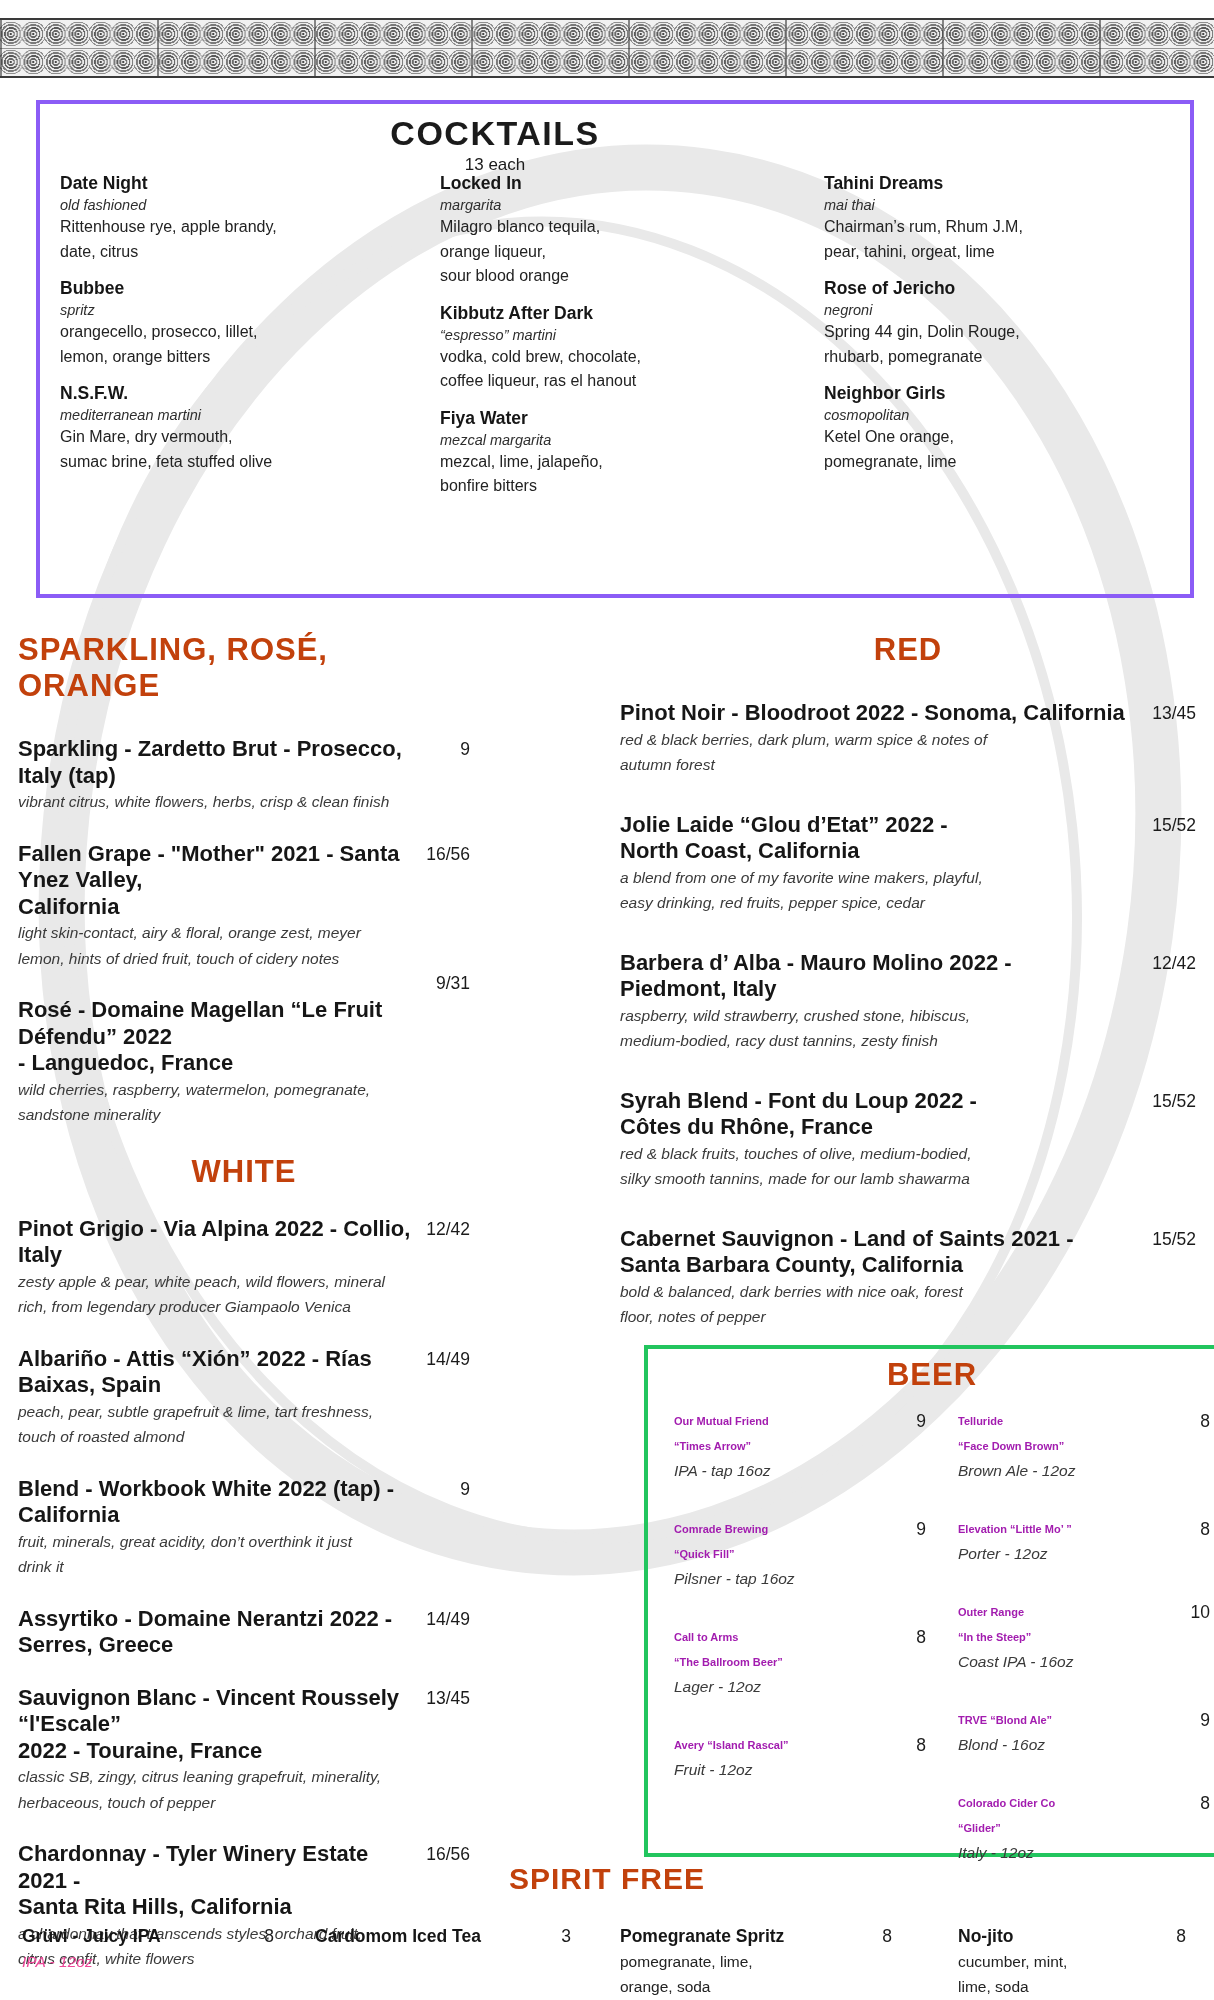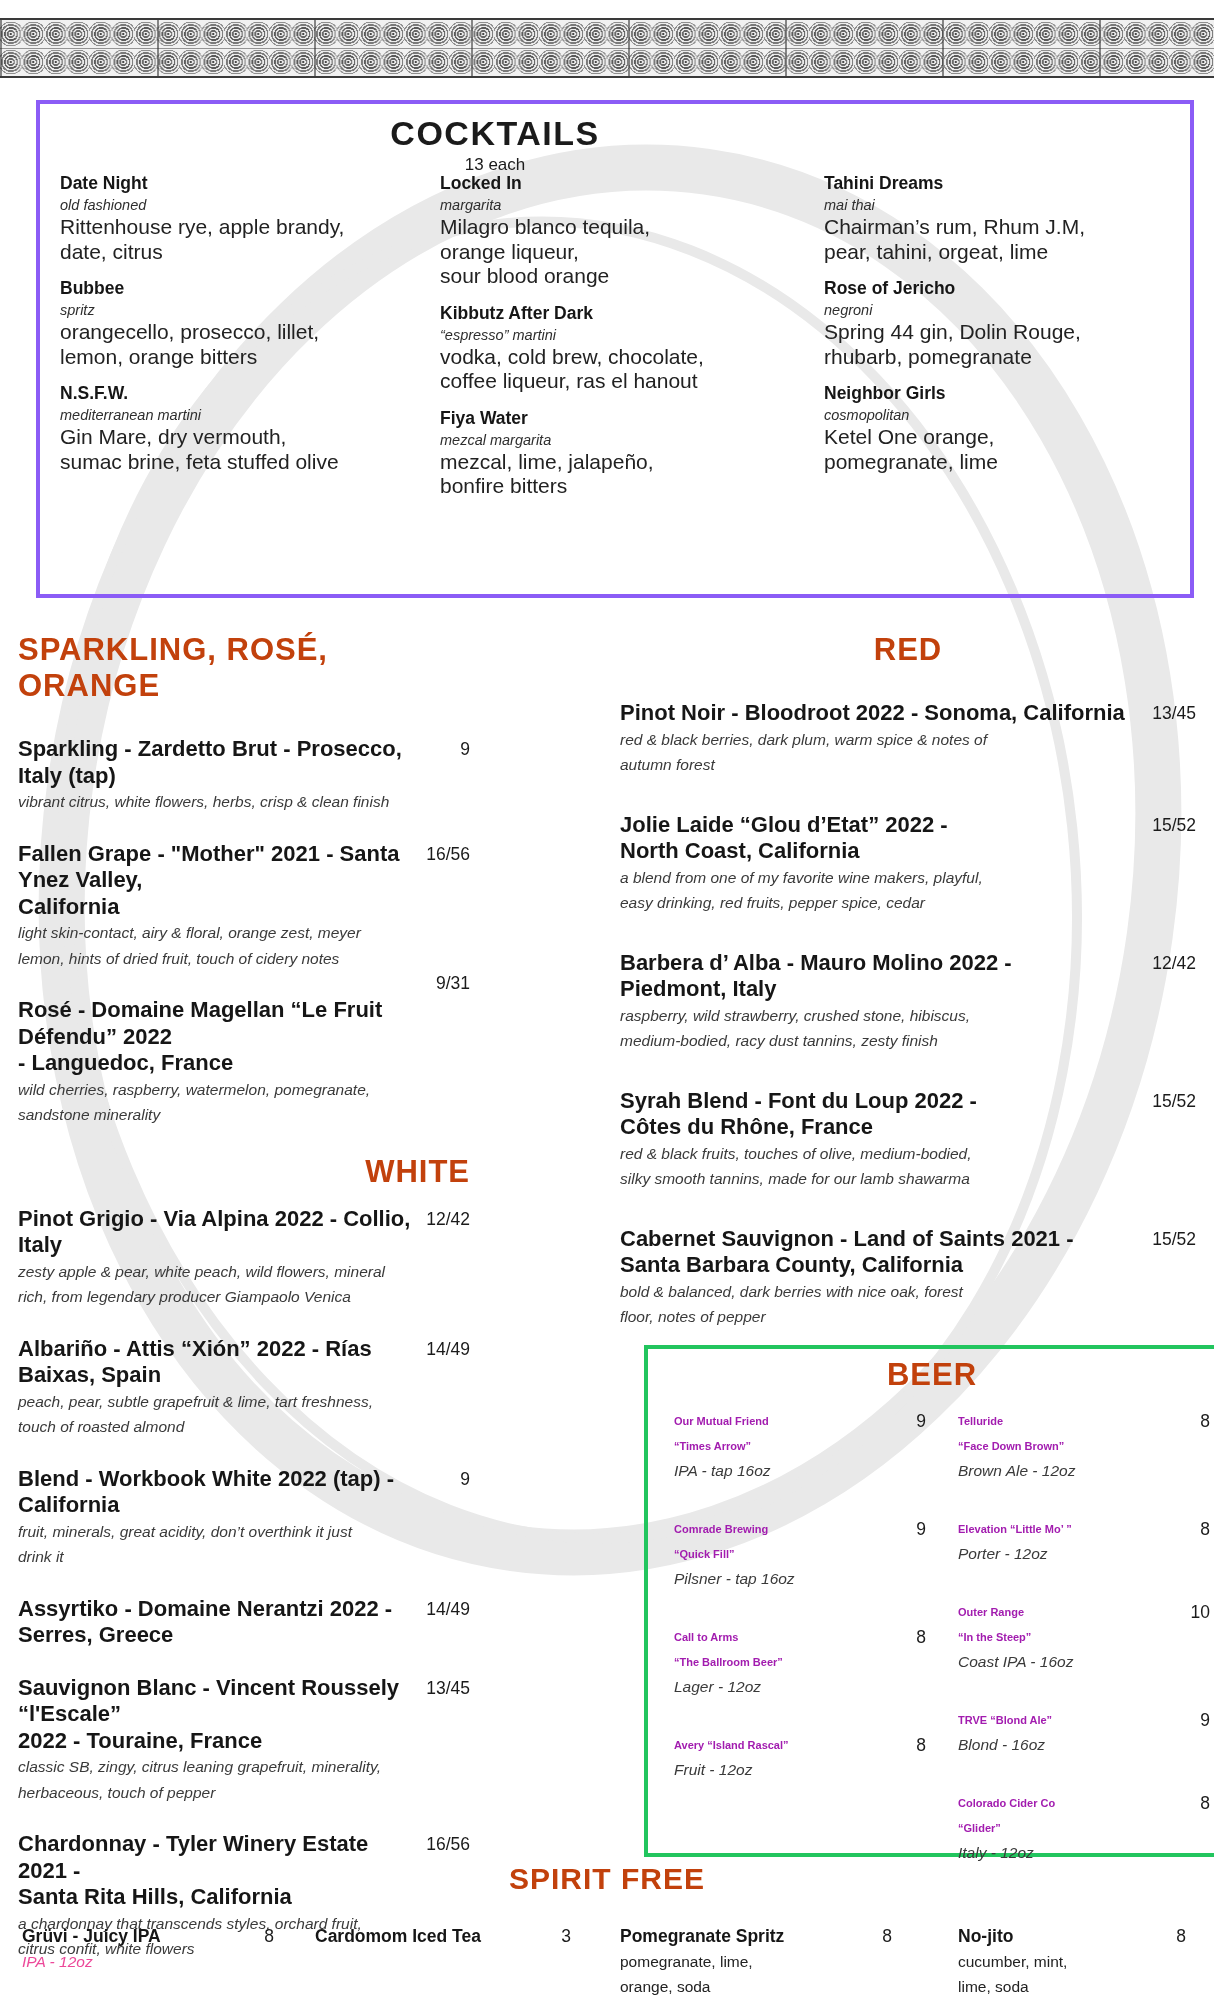--- a/index.html
+++ b/index.html
@@ -34,29 +34,29 @@
   .cocktails-title{
     margin:10px 0 0;text-align:center;font-size:34px;font-weight:700;
     letter-spacing:1.5px;transform:translateX(-120px);
   }
   .cocktails-sub{text-align:center;font-size:17px;margin-top:2px;transform:translateX(-120px);}
   .c-col{position:absolute;top:68px;width:340px;}
   .c-col-1{left:20px;} .c-col-2{left:400px;} .c-col-3{left:784px;}
   .c-item{margin-bottom:13px;}
   .c-name{font-size:17.5px;font-weight:700;line-height:23px;color:#161616;}
   .c-style{font-size:14.5px;font-style:italic;line-height:20px;color:#2e2e2e;}
-  .c-ing{font-size:21px;line-height:24.5px;color:#222;white-space:pre-line;}
+  .c-ing{font-size:16px;line-height:24.5px;color:#222;white-space:pre-line;}
 
   
   .col-left{left:18px;top:632px;width:452px;}
   .col-right{left:620px;top:632px;width:576px;}
   .h2{font-size:31px;font-weight:700;letter-spacing:1px;margin:0;color:#c2410c;}
   .sro-title{text-align:left;margin-bottom:32px;}
   .red-title{text-align:center;margin-bottom:32px;}
-  .white-title{text-align:right;margin:12px 0 16px;}
+  .white-title{text-align:center;margin:12px 0 26px;}
   .w-item{margin-bottom:26px;}
   .col-right .w-item{margin-bottom:34px;}
   .w-head{display:flex;justify-content:space-between;align-items:flex-start;}
   .w-name{font-size:22px;font-weight:700;line-height:26.5px;white-space:pre-line;color:#161616;}
   .w-price{font-size:17.5px;line-height:26.5px;margin-left:12px;white-space:nowrap;}
   .price-above .w-price{transform:translateY(-27px);}
   .w-desc{font-size:15.5px;font-style:italic;line-height:25.5px;color:#3a3a3a;white-space:pre-line;}
 
   
   .beer-box{

